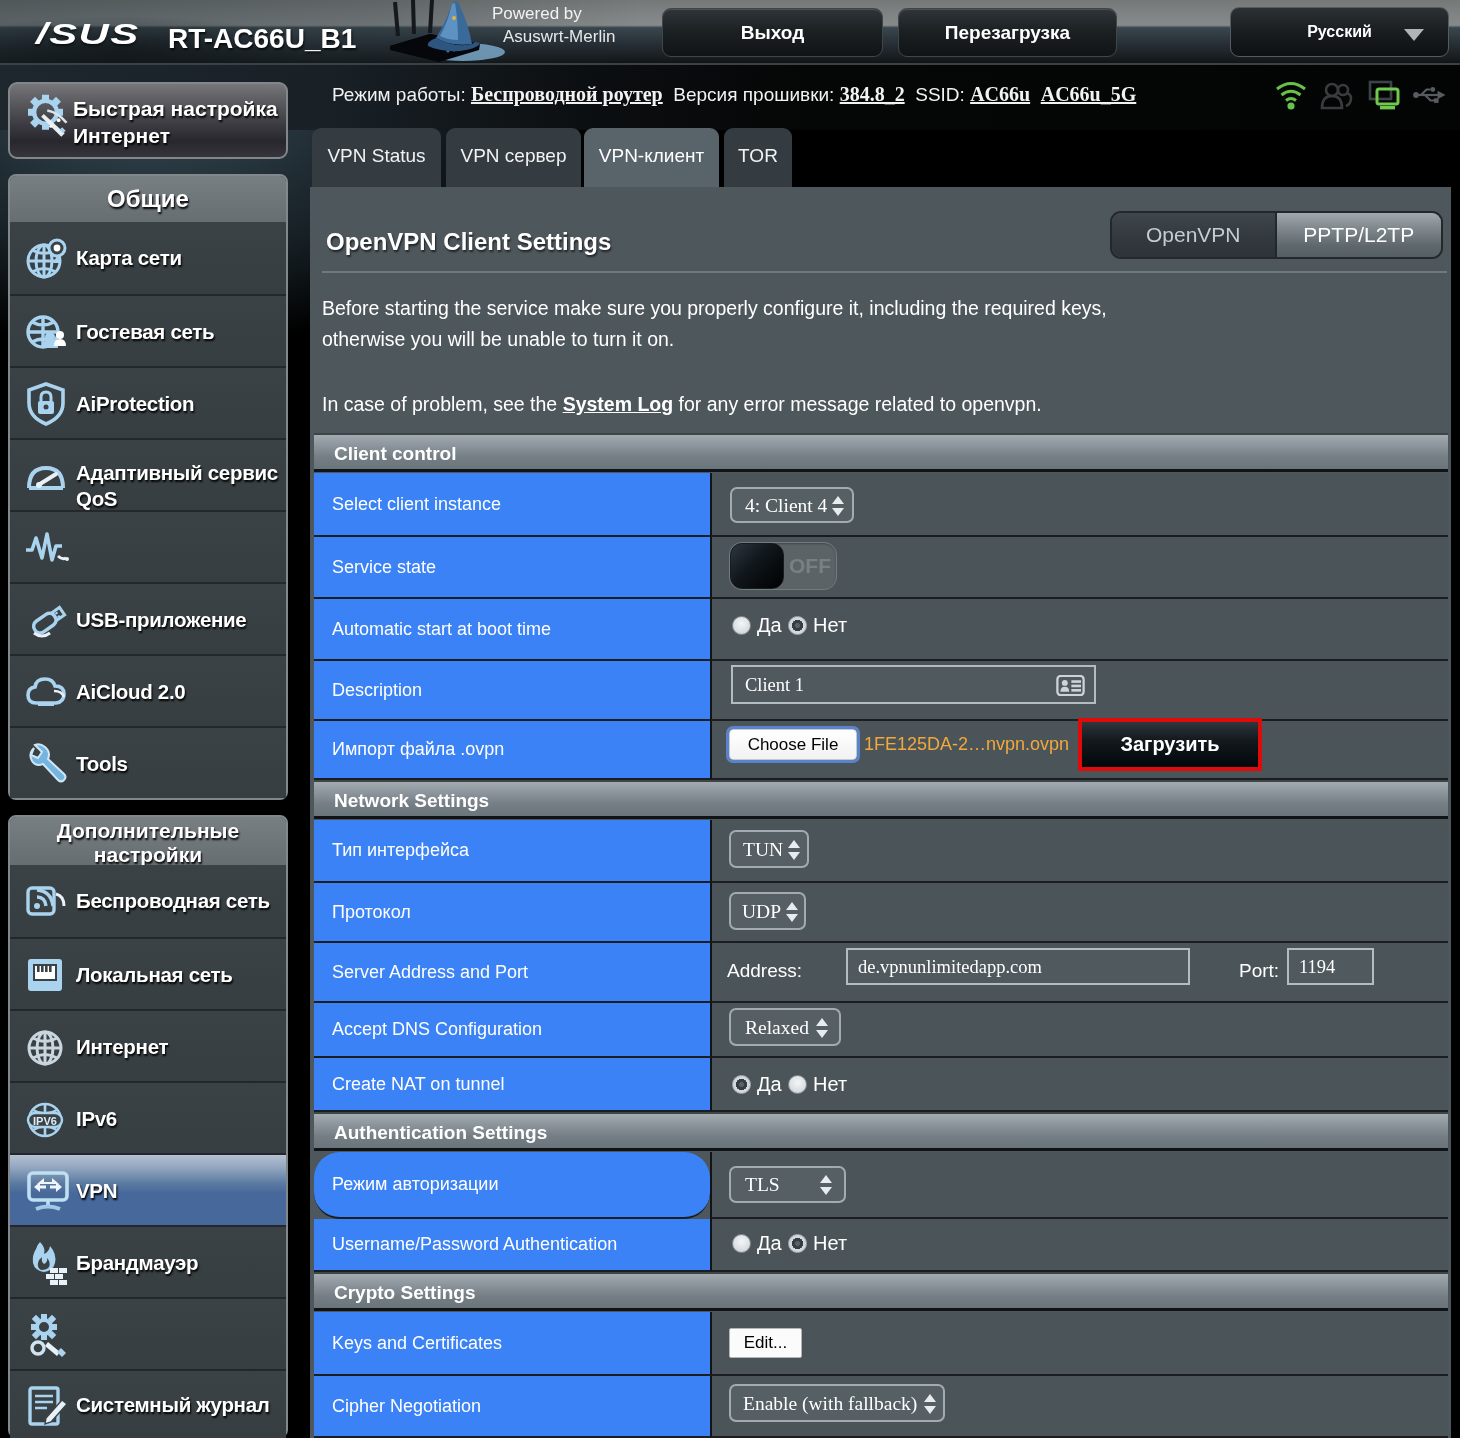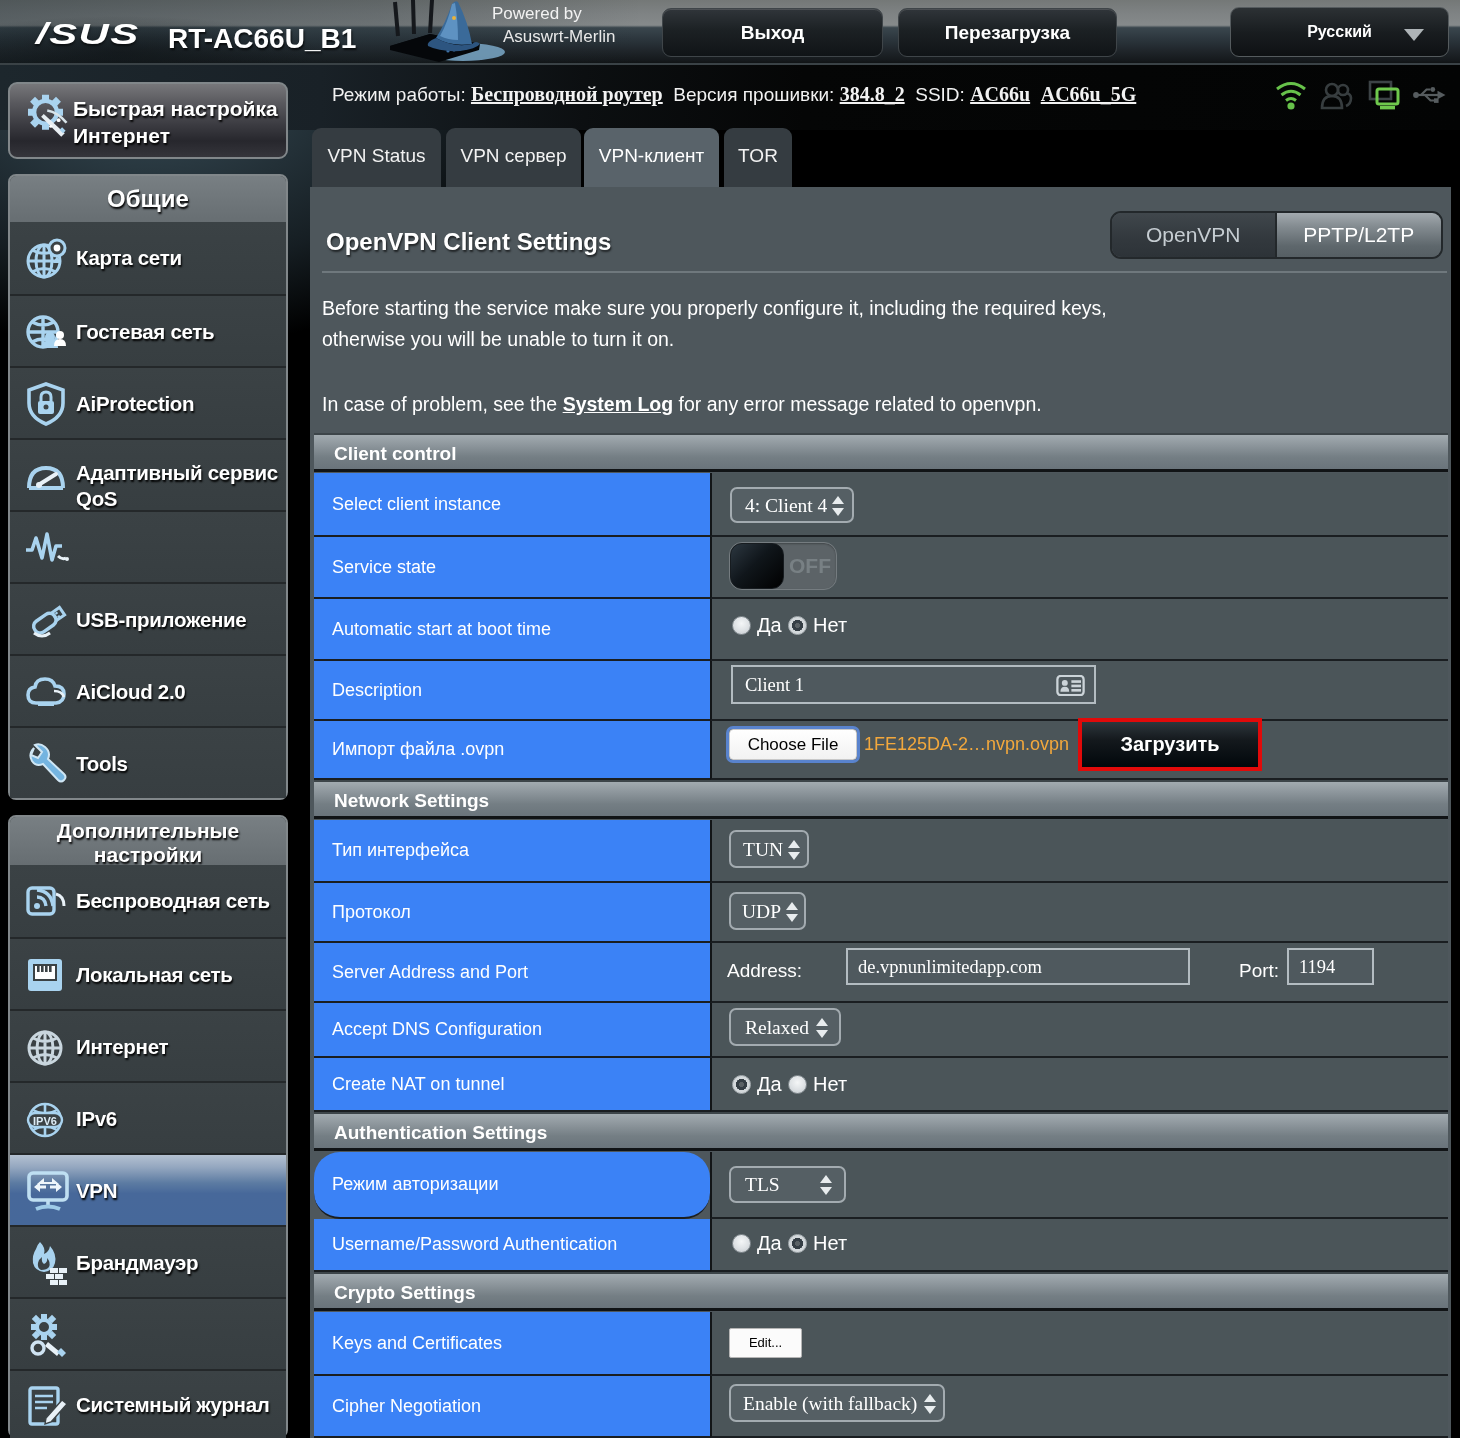--- a/index.html
+++ b/index.html
@@ -252,21 +252,21 @@
 <div class="rlabel" style="left:813px; top:1073px;">Нет</div>
 
 <div class="dd" style="left:729px; top:1166px; width:117px; height:37px; text-align:left; line-height:34px; padding-left:14px;">TLS
   <span class="arr up" style="right:12px; top:7px;"></span><span class="arr dn" style="right:12px; top:19px;"></span></div>
 
 <div class="radio" style="left:732px; top:1234px;"></div>
 <div class="rlabel" style="left:757px; top:1232px;">Да</div>
 <div class="radio sel2" style="left:788px; top:1234px;"></div>
 <div class="rlabel" style="left:813px; top:1232px;">Нет</div>
 
-<div class="abs" style="left:729px; top:1328px; width:73px; height:30px; background:#fbfbfb; border:1px solid #b5b5b5; border-radius:2px; color:#000; font-size:13px; text-align:center; line-height:28px;">Edit...</div>
+<div class="abs" style="left:729px; top:1328px; width:73px; height:30px; background:#fbfbfb; border:1px solid #b5b5b5; border-radius:2px; color:#000; font-size:17px; text-align:center; line-height:28px;">Edit...</div>
 
 <div class="dd" style="left:729px; top:1384px; width:216px; height:38px; text-align:left; line-height:35px; padding-left:12px;">Enable (with fallback)
   <span class="arr up" style="right:7px; top:8px;"></span><span class="arr dn" style="right:7px; top:20px;"></span></div>
 
 <div class="abs sidebox" id="quickbtn">
   <svg class="abs" style="left:16px; top:9px;" width="46" height="49" viewBox="0 0 52 56">
     <g fill="none" stroke="#a9d3ef" stroke-width="5">
       <circle cx="22" cy="22" r="13"></circle>
     </g>
     <g fill="#a9d3ef">

